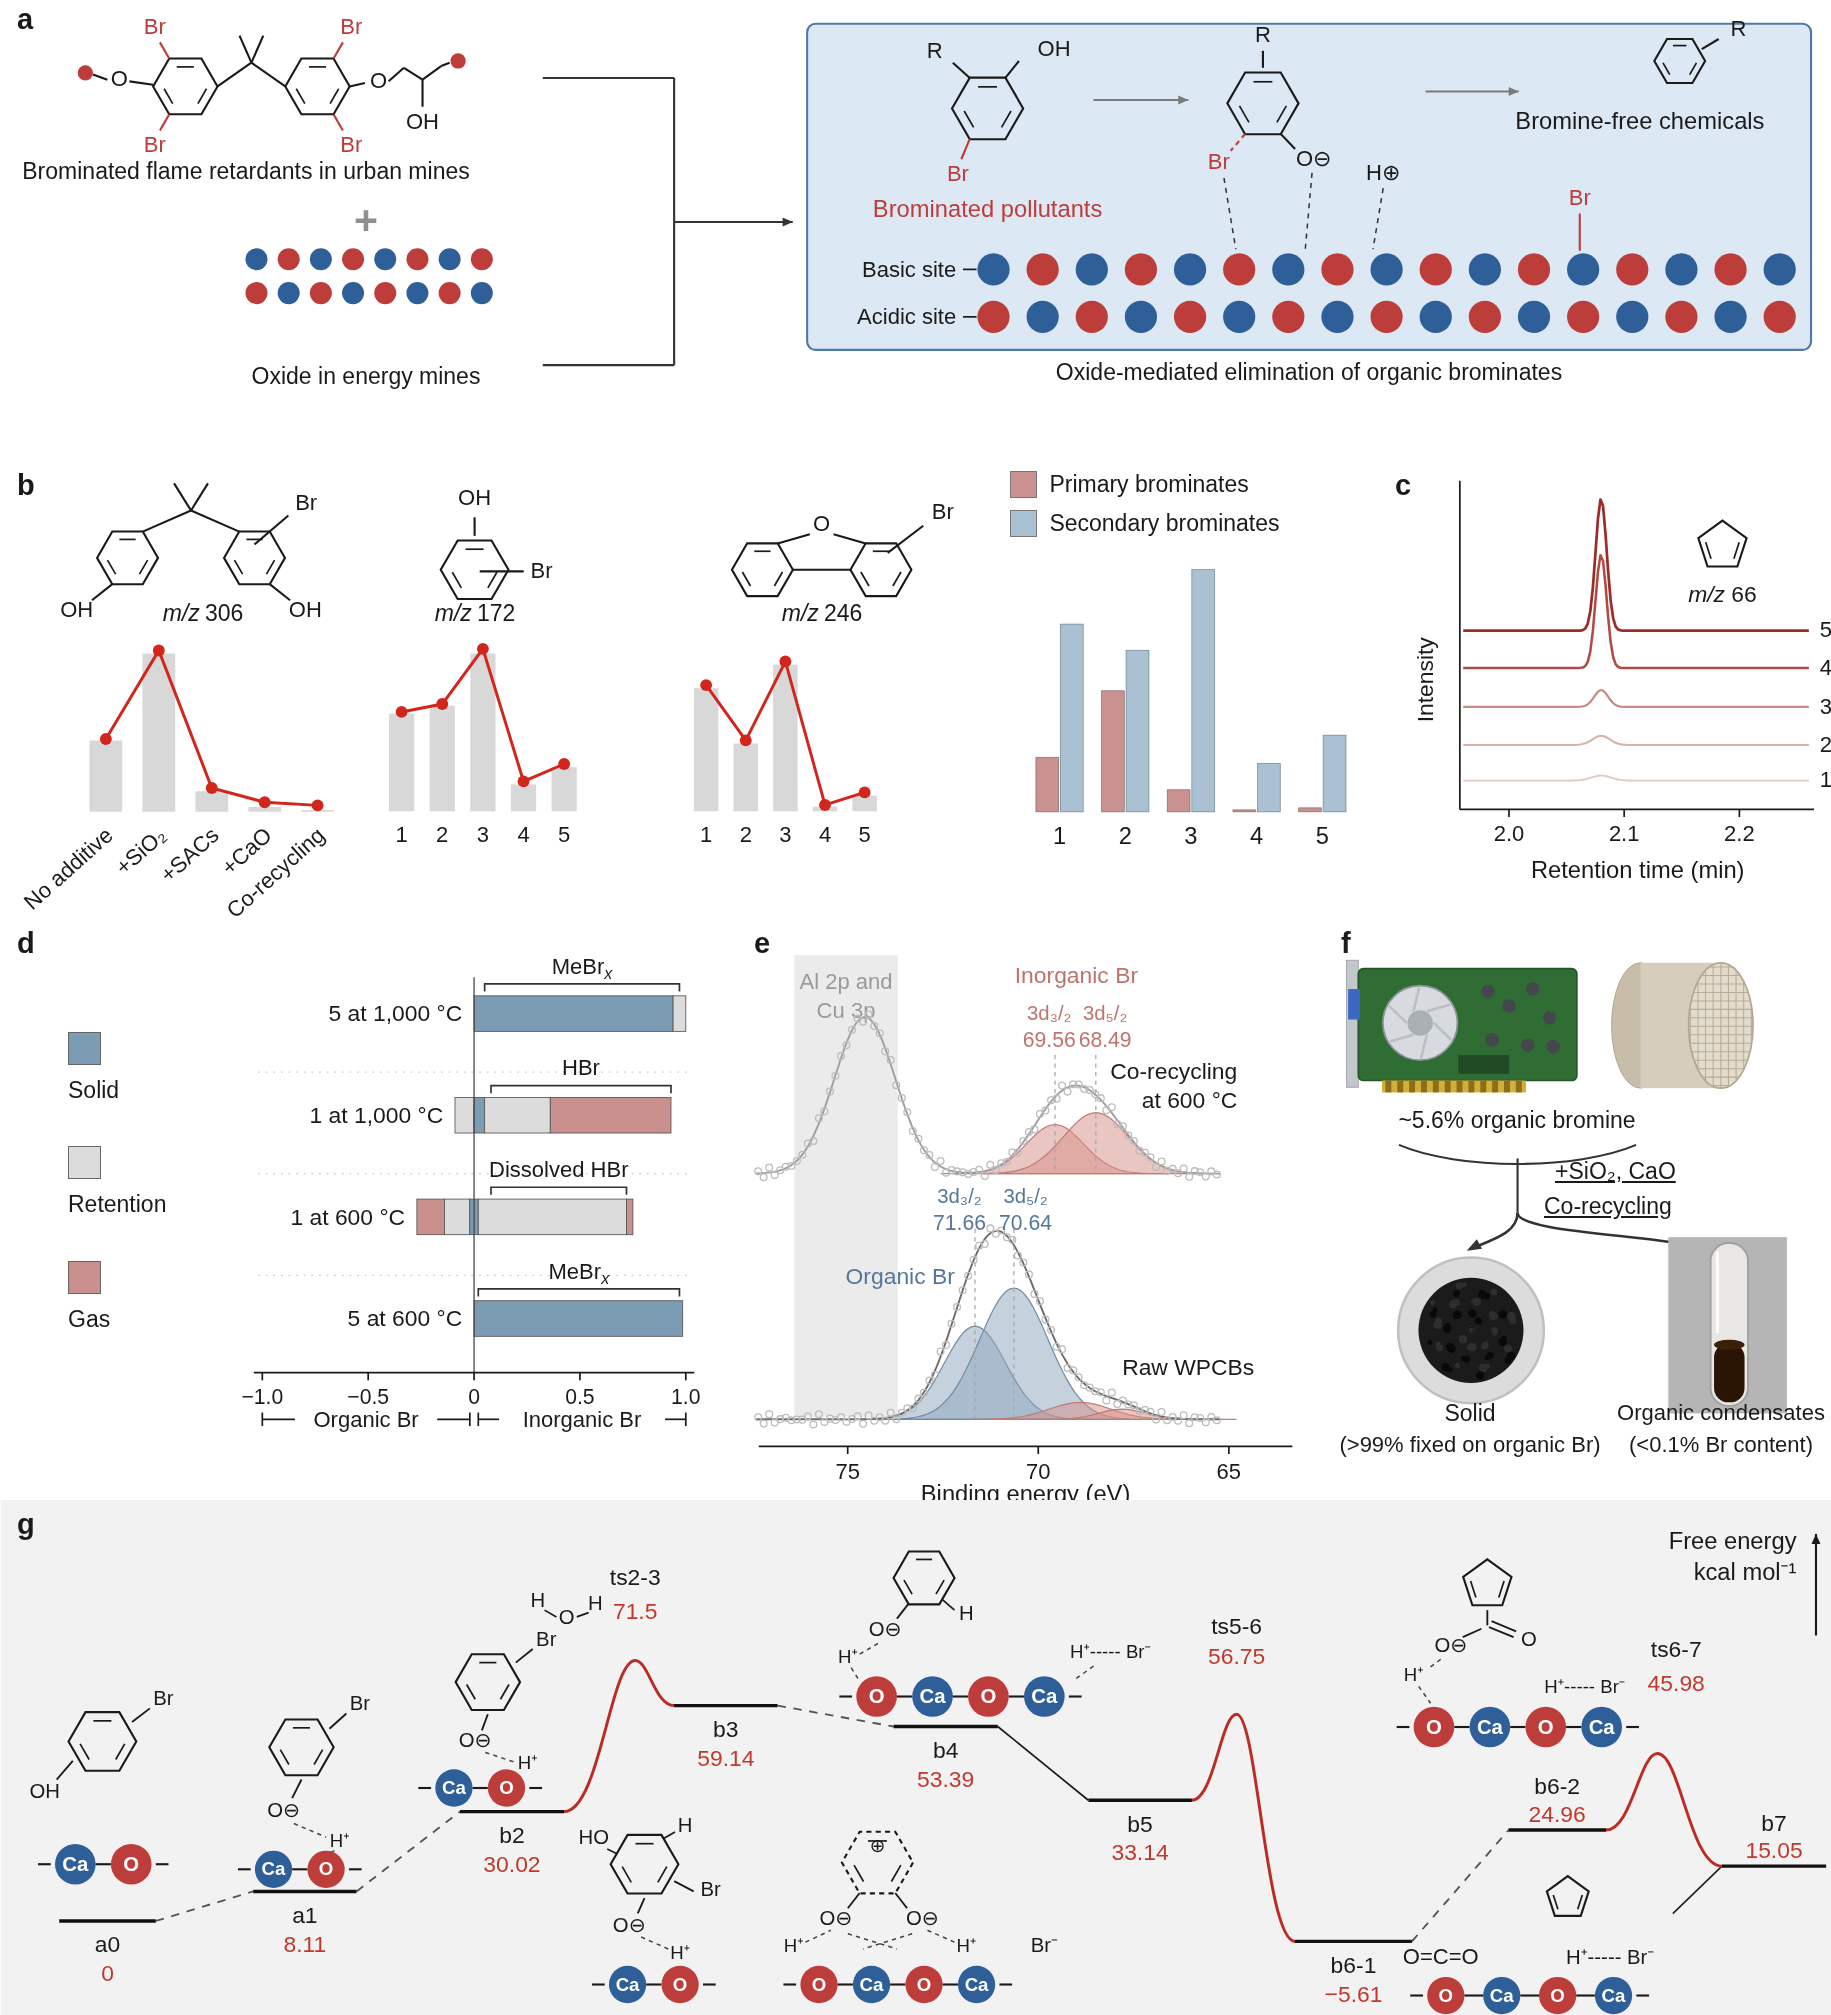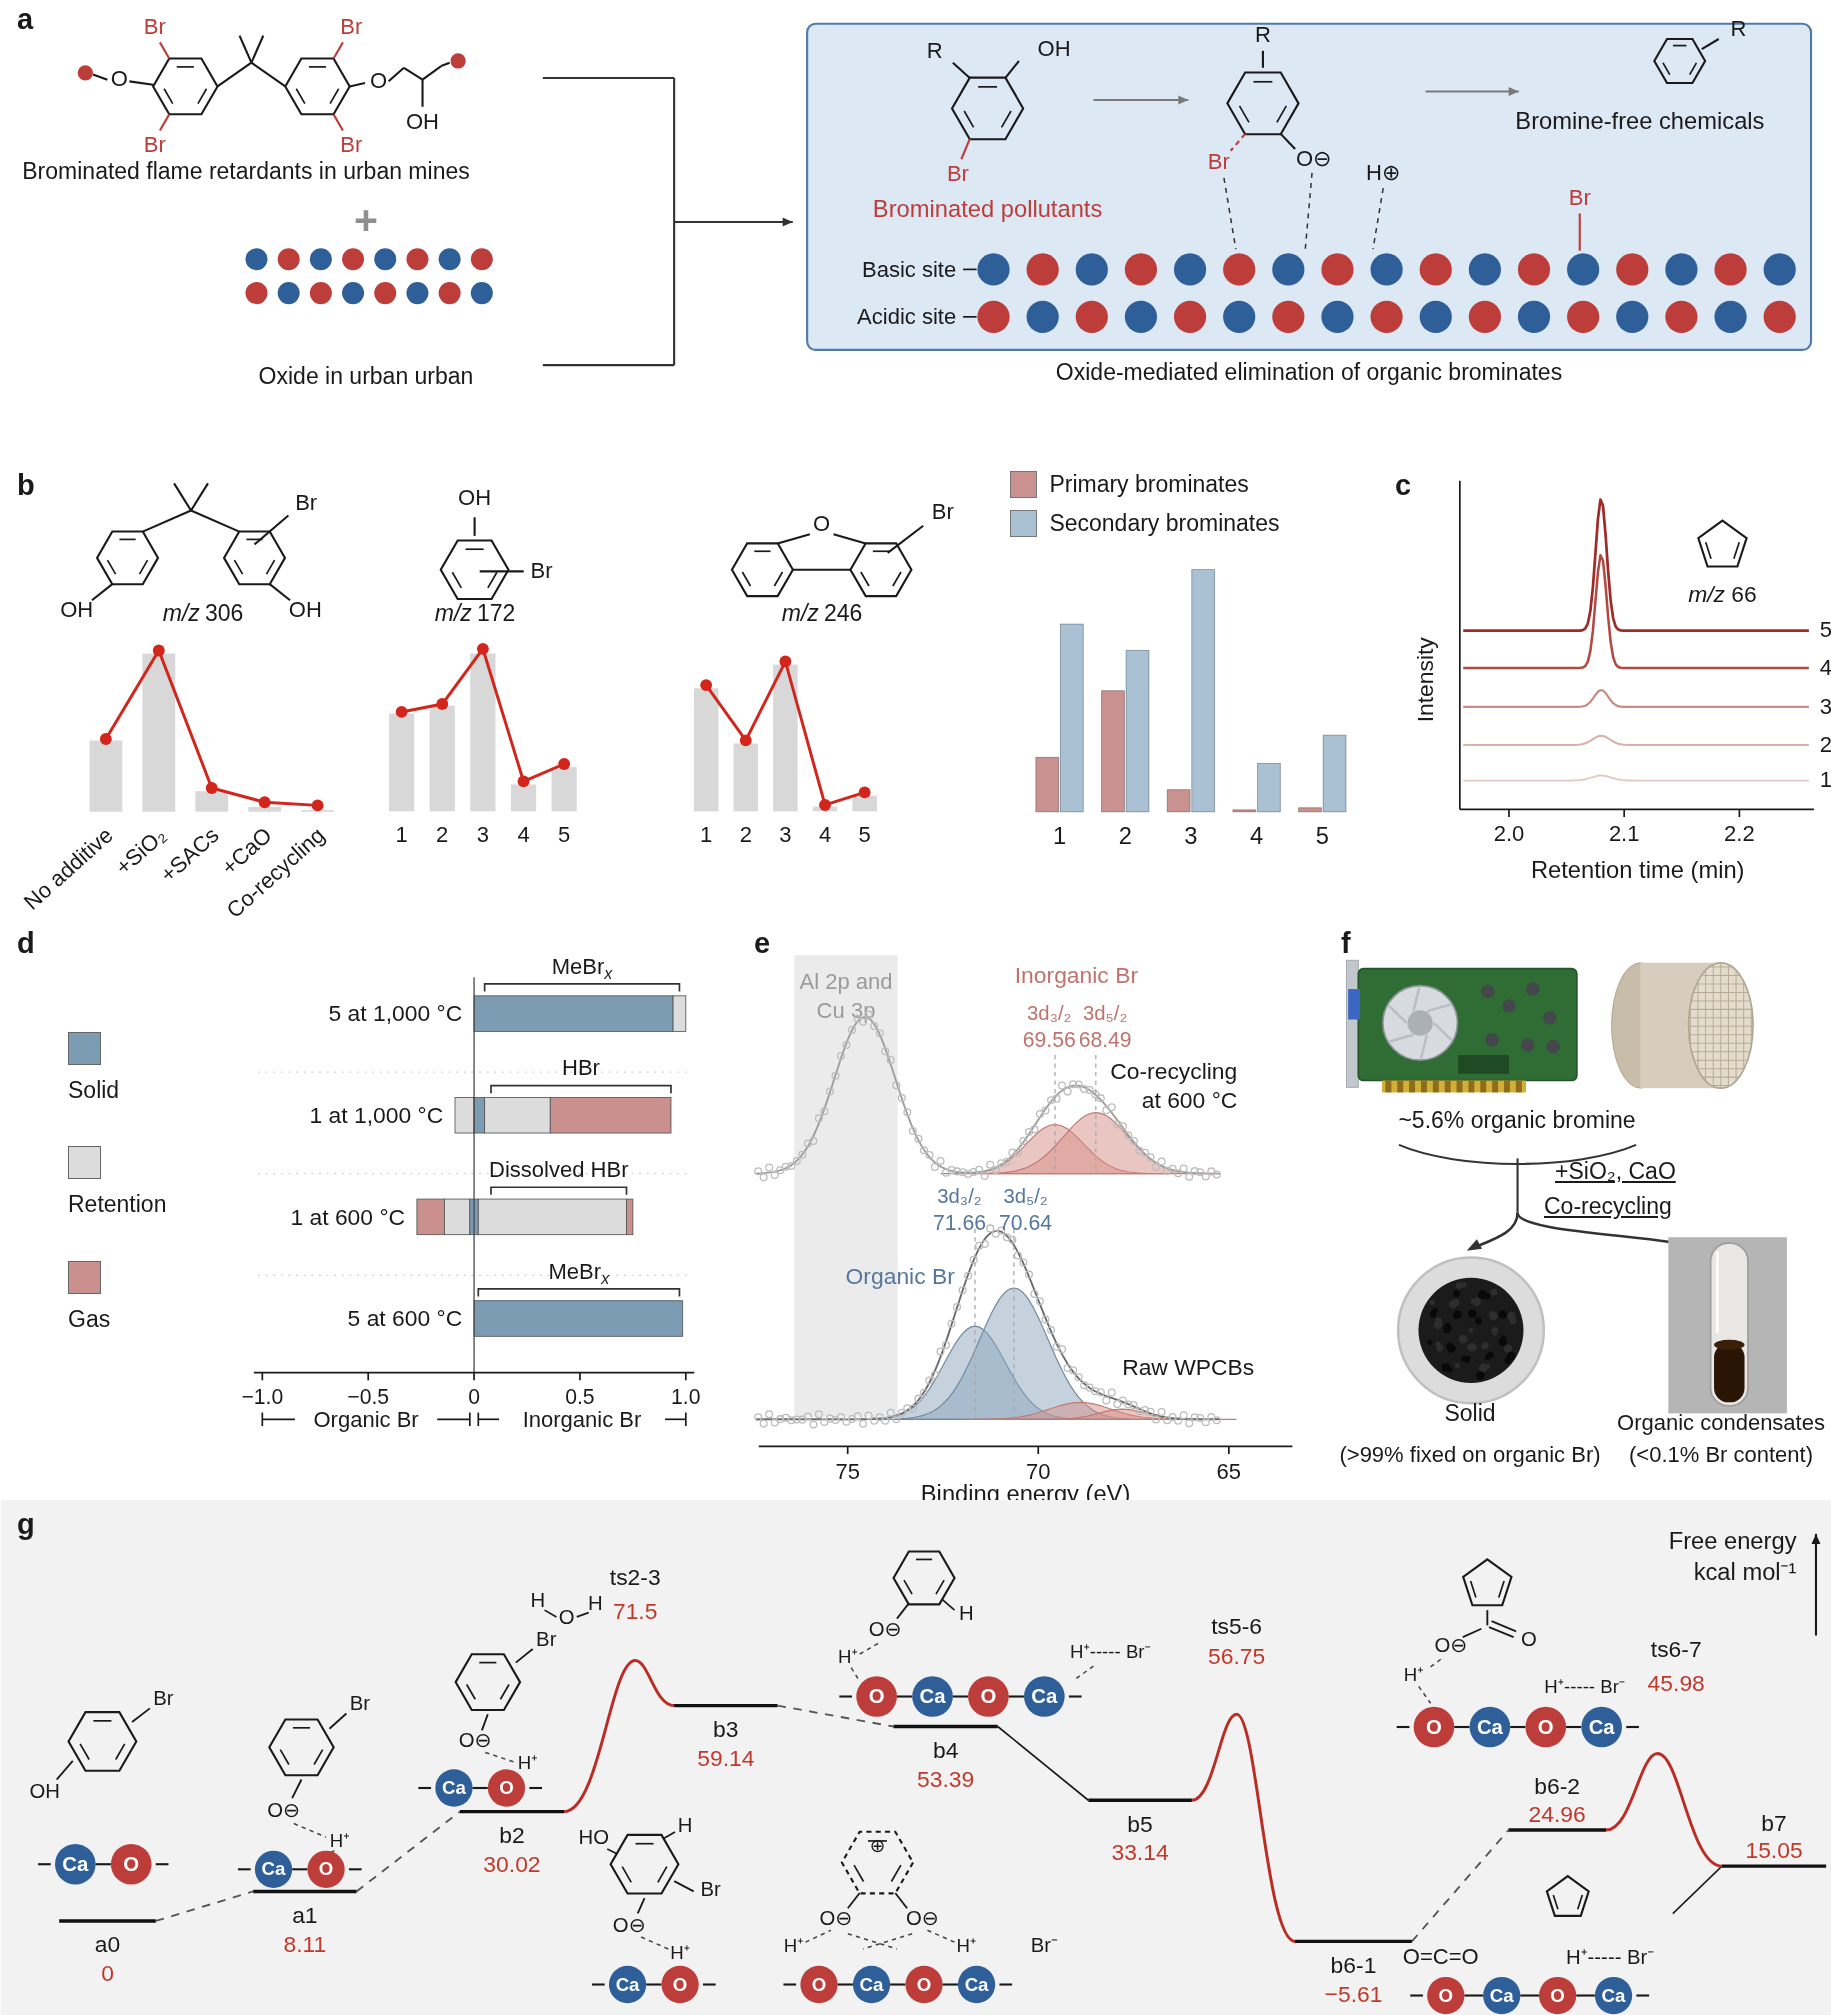--- a/index.html
+++ b/index.html
@@ -2,21 +2,21 @@
 <html style="font-size:13.6px"><head>
 <meta charset="utf-8">
 <style>
   html,body{margin:0;padding:0;background:#fff;}
   .fig{position:relative;width:1832px;height:2015px;background:#ffffff;overflow:hidden;
        font-family:"Liberation Sans",sans-serif;color:#1a1a1a;}
   .fig svg{position:absolute;overflow:visible;}
   .fig svg text{font-family:"Liberation Sans",sans-serif;}
   .plabel{position:absolute;font-size:29px;font-weight:bold;line-height:1;}
   .cap{position:absolute;transform:translateX(-50%);font-size:23px;white-space:nowrap;text-align:left;line-height:1.2;}
-  .cap.small{font-size:22px;margin-top:10px;}
+  .cap.small{font-size:22px;}
   .capl{position:absolute;font-size:23px;white-space:nowrap;line-height:1.2;text-decoration:underline;}
   .plus{position:absolute;transform:translateX(-50%);font-size:41px;font-weight:bold;color:#8f8f8f;line-height:1;}
   .cap i{margin-right:5.1px;}
   .legrow{position:absolute;display:flex;align-items:flex-start;gap:12px;font-size:23px;white-space:nowrap;}
   .sw{width:25.4px;height:25.4px;border:0.8px solid #777;display:inline-block;flex:0 0 auto;}
   .dlegitem{position:absolute;display:flex;flex-direction:column;gap:12px;font-size:23px;white-space:nowrap;}
   .sw2{width:30.5px;height:30.5px;border:0.8px solid #666;display:inline-block;}
 </style>
 </head>
 <body>
@@ -919,21 +919,21 @@
   <div class="plabel" style="left:17px;top:5.1px">a</div>
   <div class="plabel" style="left:17px;top:471px">b</div>
   <div class="plabel" style="left:1395px;top:471px">c</div>
   <div class="plabel" style="left:17px;top:929px">d</div>
   <div class="plabel" style="left:754px;top:929px">e</div>
   <div class="plabel" style="left:1341px;top:929px">f</div>
   <div class="plabel" style="left:17px;top:1510px">g</div>
 
   <div class="cap" style="left:246px;top:158px">Brominated flame retardants in urban mines</div>
   <div class="plus" style="left:366px;top:200px">+</div>
-  <div class="cap" style="left:366px;top:363px">Oxide in urban urban</div>
+  <div class="cap" style="left:366px;top:363px">Oxide in energy mines</div>
   <div class="cap" style="left:1309px;top:359px">Oxide-mediated elimination of organic brominates</div>
 
   <div class="cap" style="left:203px;top:600px"><i>m/z</i><span>306</span></div>
   <div class="cap" style="left:475px;top:600px"><i>m/z</i><span>172</span></div>
   <div class="cap" style="left:822px;top:600px"><i>m/z</i><span>246</span></div>
 
   <div class="legrow" style="left:1010px;top:471px">
     <span class="sw" id="sw-primary" style="background: rgb(201, 146, 144);"></span>
     <span>Primary brominates</span>
   </div>

